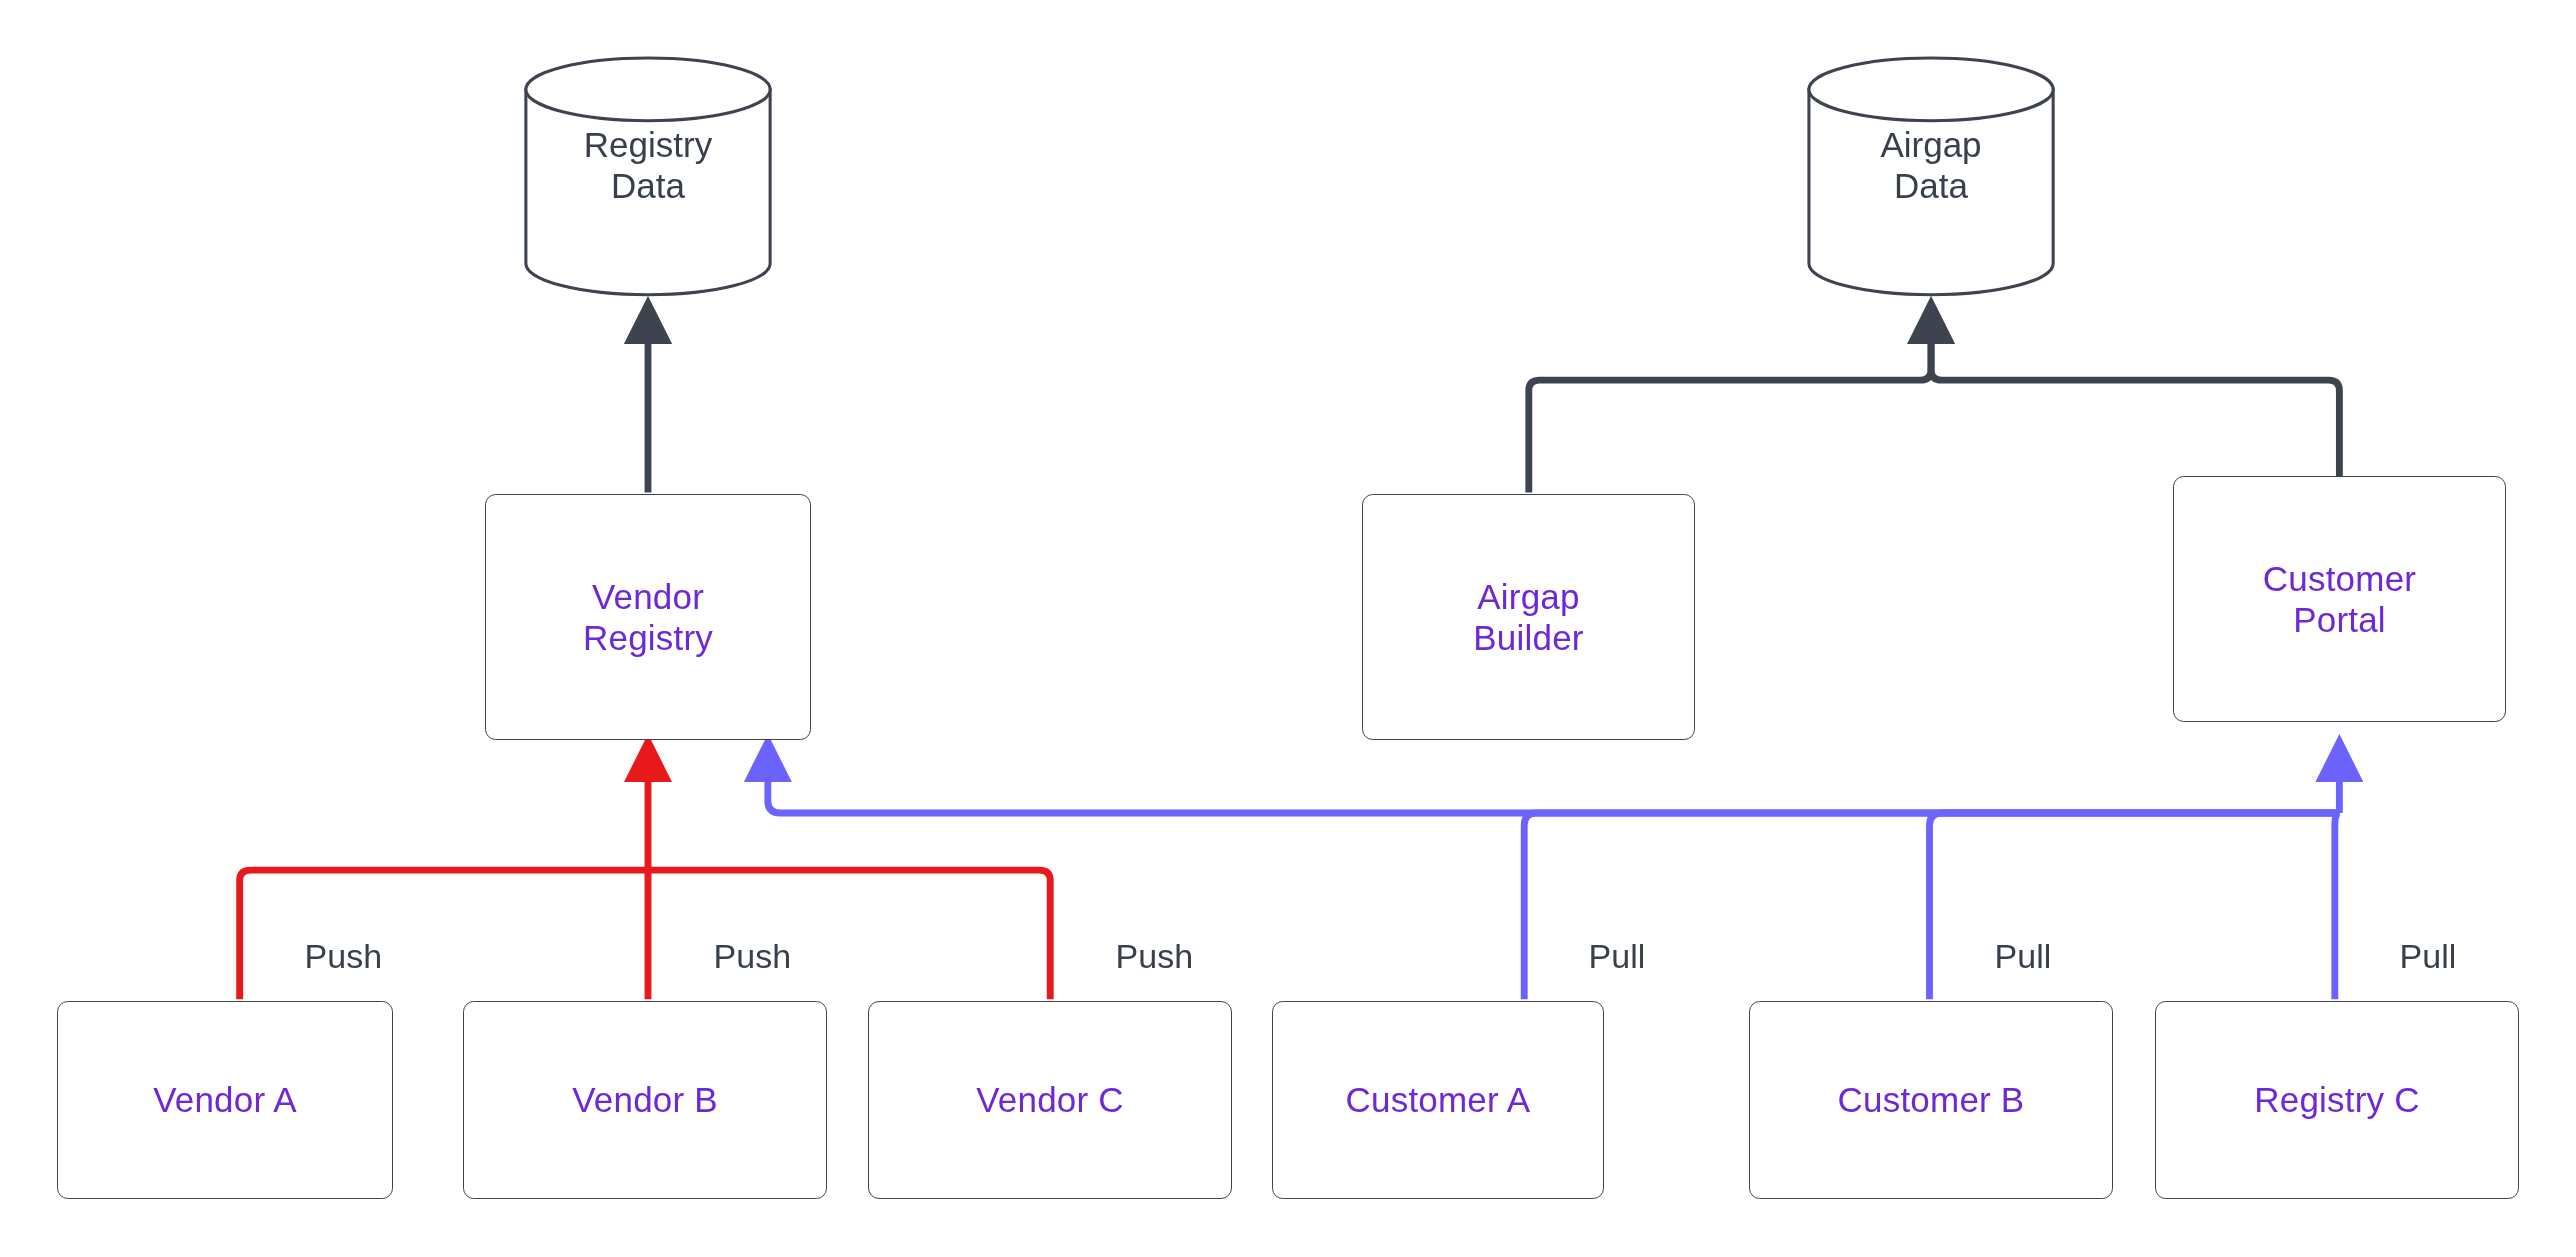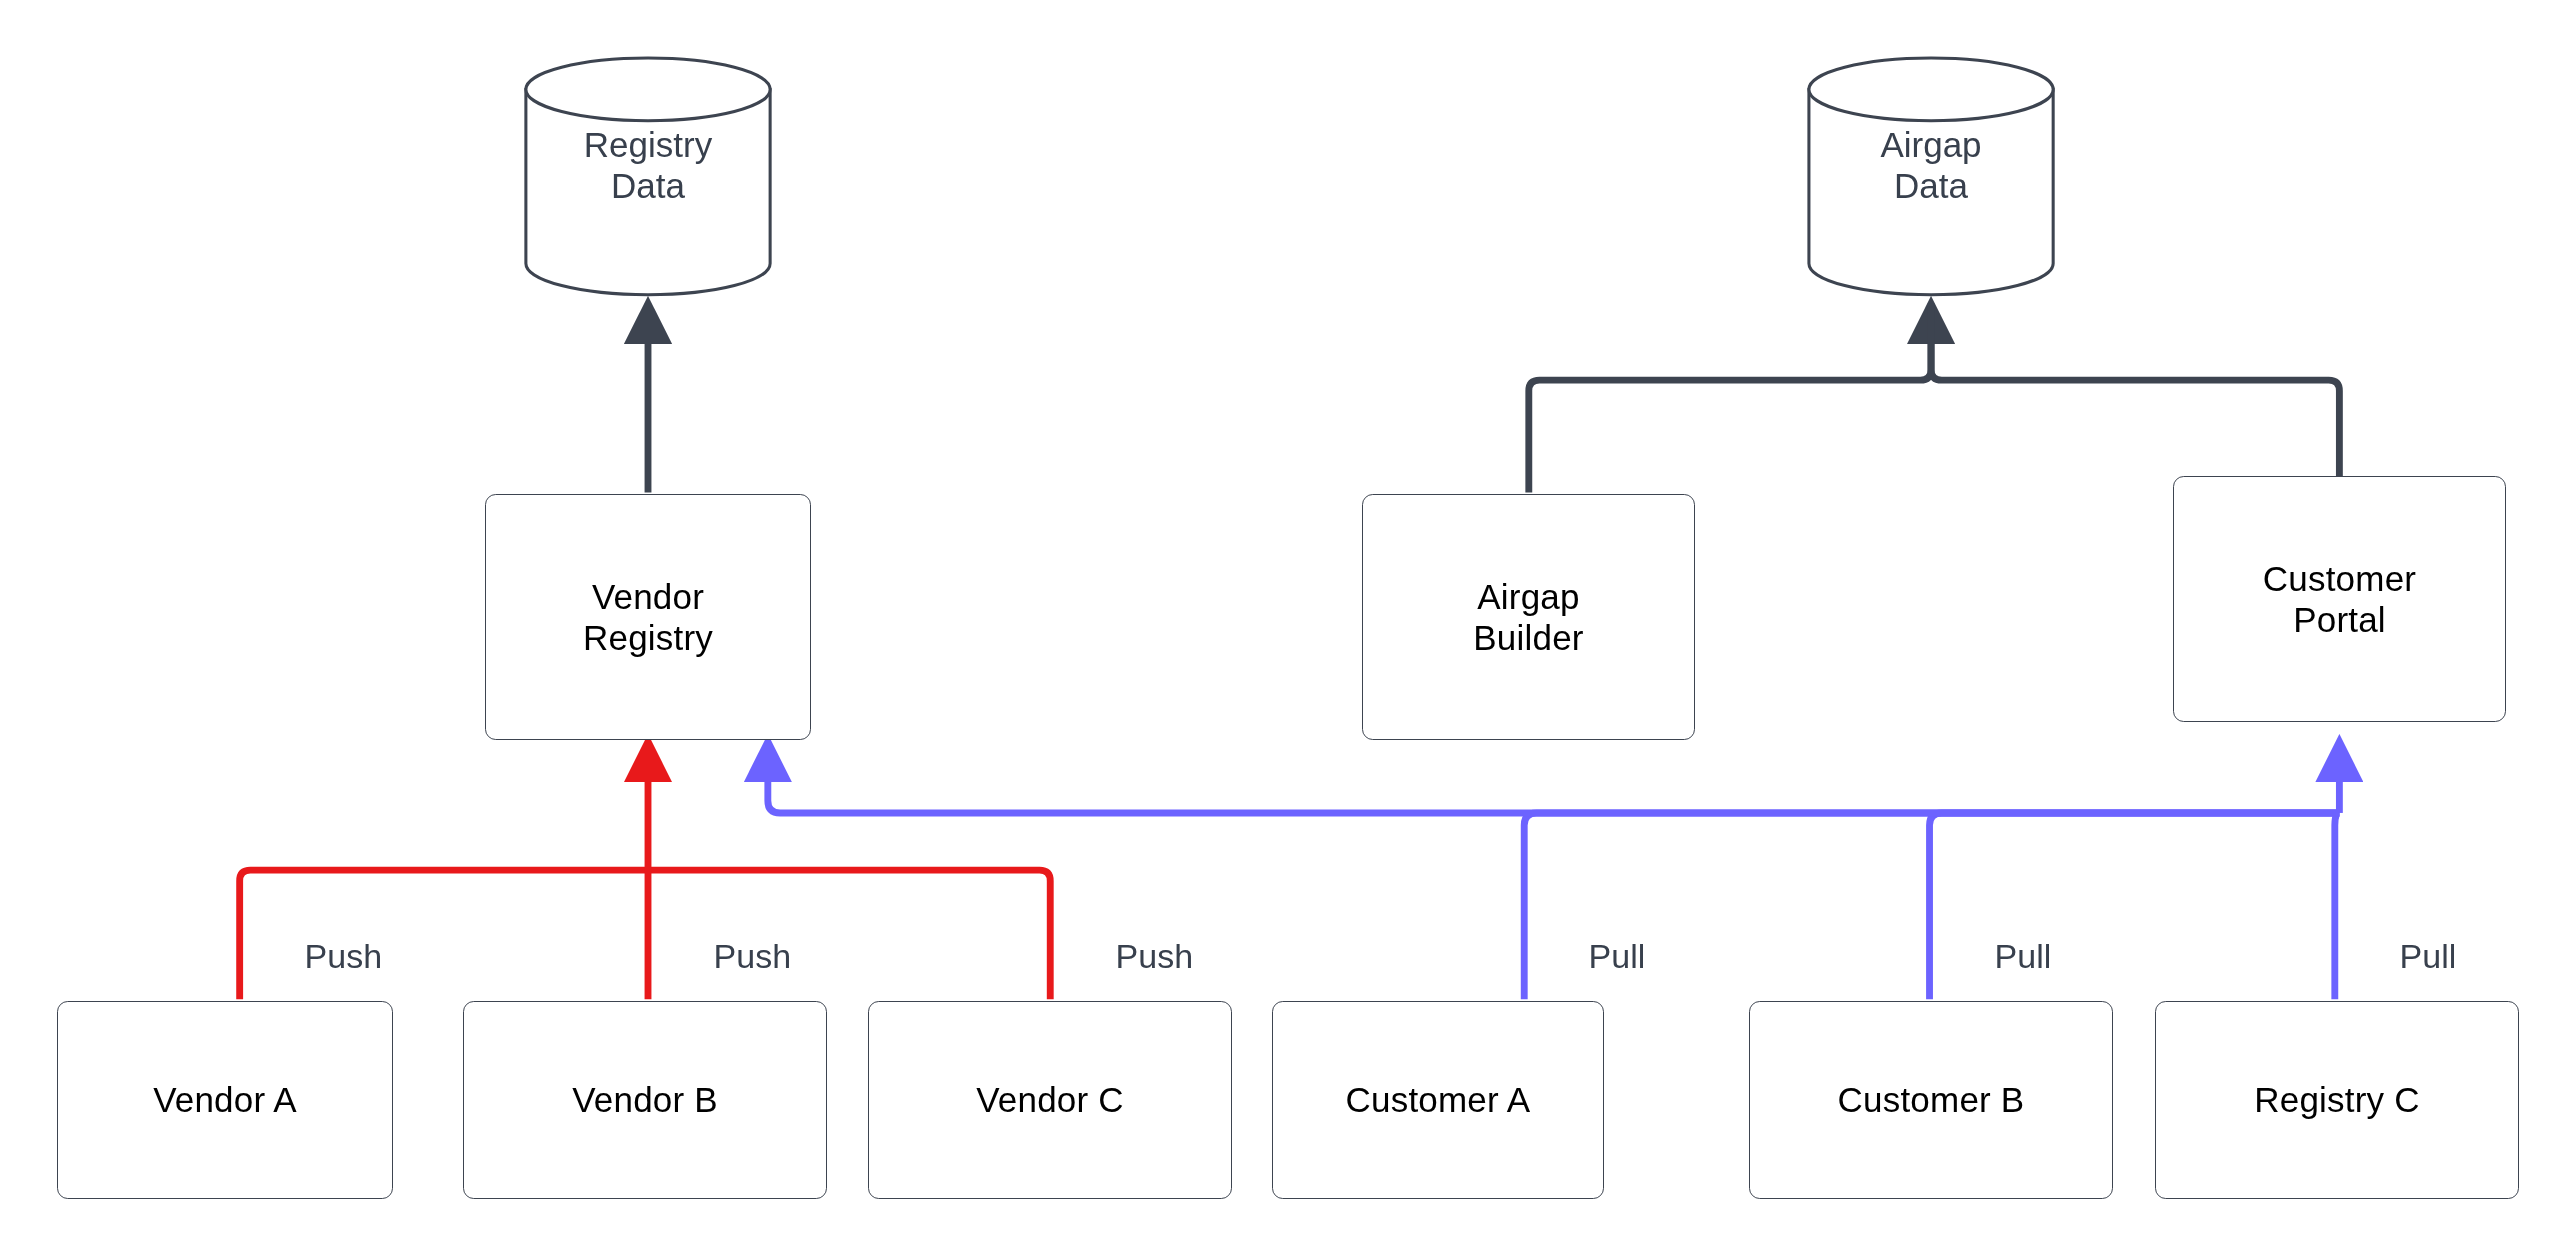--- a/index.html
+++ b/index.html
@@ -29,21 +29,21 @@
   .node {
     position: absolute;
     box-sizing: border-box;
     background: #ffffff;
     border: 1.5px solid #3d4450;
     border-radius: 10.7px;
     display: flex;
     align-items: center;
     justify-content: center;
     text-align: center;
-    color: #000000;
+    color: #6d28d9;
     font-size: 35px;
     line-height: 1.18;
     letter-spacing: 0.2px;
     z-index: 3;
   }
   .node-label {
     display: block;
     white-space: pre-line;
   }
   .cyl-text {
@@ -131,21 +131,21 @@
     <span class="node-label">Customer
 Portal</span>
   </div>
 
   <div class="node" style="left:57px; top:1001px; width:336px; height:198px;">
     <span class="node-label">Vendor A</span>
   </div>
   <div class="node" style="left:463px; top:1001px; width:364px; height:198px;text-align:center;">
     <span class="node-label">Vendor B</span>
   </div>
-  <div class="node" style="left:868px; top:1001px; width:364px; height:198px;">
+  <div class="node" style="left:868px; top:1001px; width:364px; height:198px;border-radius:11px;">
     <span class="node-label">Vendor C</span>
   </div>
   <div class="node" style="left:1272px; top:1001px; width:332px; height:198px;">
     <span class="node-label">Customer A</span>
   </div>
   <div class="node" style="left:1749px; top:1001px; width:364px; height:198px;text-align:right;">
     <span class="node-label">Customer B</span>
   </div>
   <div class="node" style="left:2155px; top:1001px; width:364px; height:198px;">
     <span class="node-label">Registry C</span>

